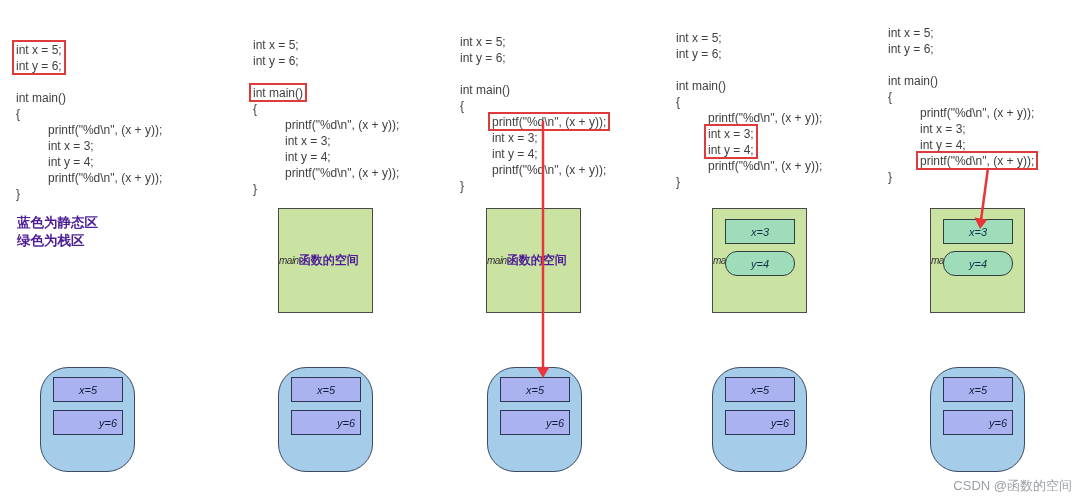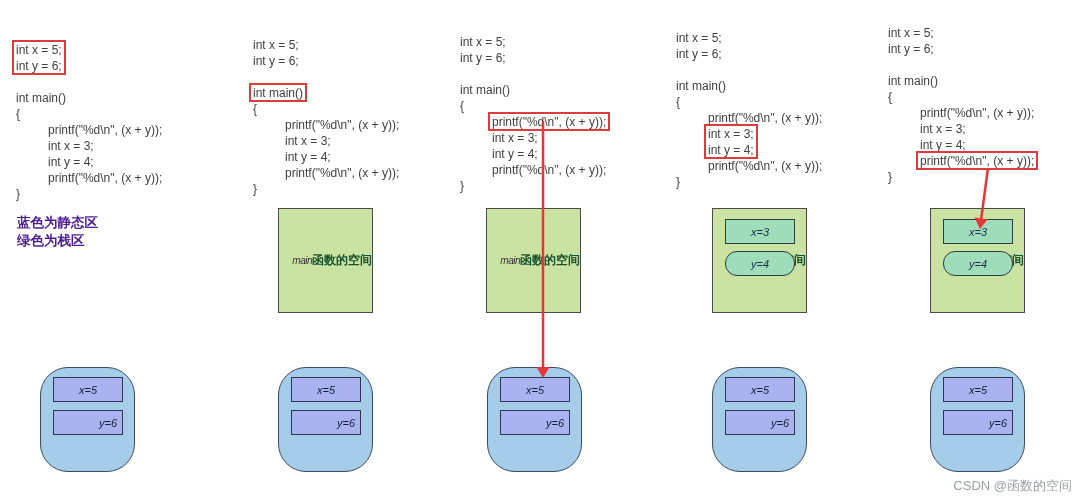--- a/index.html
+++ b/index.html
@@ -34,34 +34,34 @@
     height: 105px;
     border: 1.5px solid #4a4a4a;
   }
   .membox.green { top: 208px; background: #cbe3a2; }
   .membox.blue  { top: 367px; background: #a5cdea; border-color: #3c4a63; border-radius: 28px; }
   .space-label {
     position: absolute;
     left: 0; right: 0; top: 0; bottom: 0;
     display: flex;
     align-items: center;
-    justify-content: flex-end;
+    justify-content: flex-start;
     white-space: nowrap;
     z-index: 1;
   }
   .space-label .hand {
     font-style: italic;
     font-size: 10px;
     color: #333;
     letter-spacing: -0.5px;
   }
   .space-label .cjk {
     font-weight: bold;
     font-size: 12px;
-    color: #14532d;
+    color: #4c1d95;
   }
   .var {
     position: absolute;
     left: 12px;
     width: 70px;
     height: 25px;
     border: 1.5px solid #2e3e3e;
     display: flex;
     align-items: center;
     justify-content: center;

